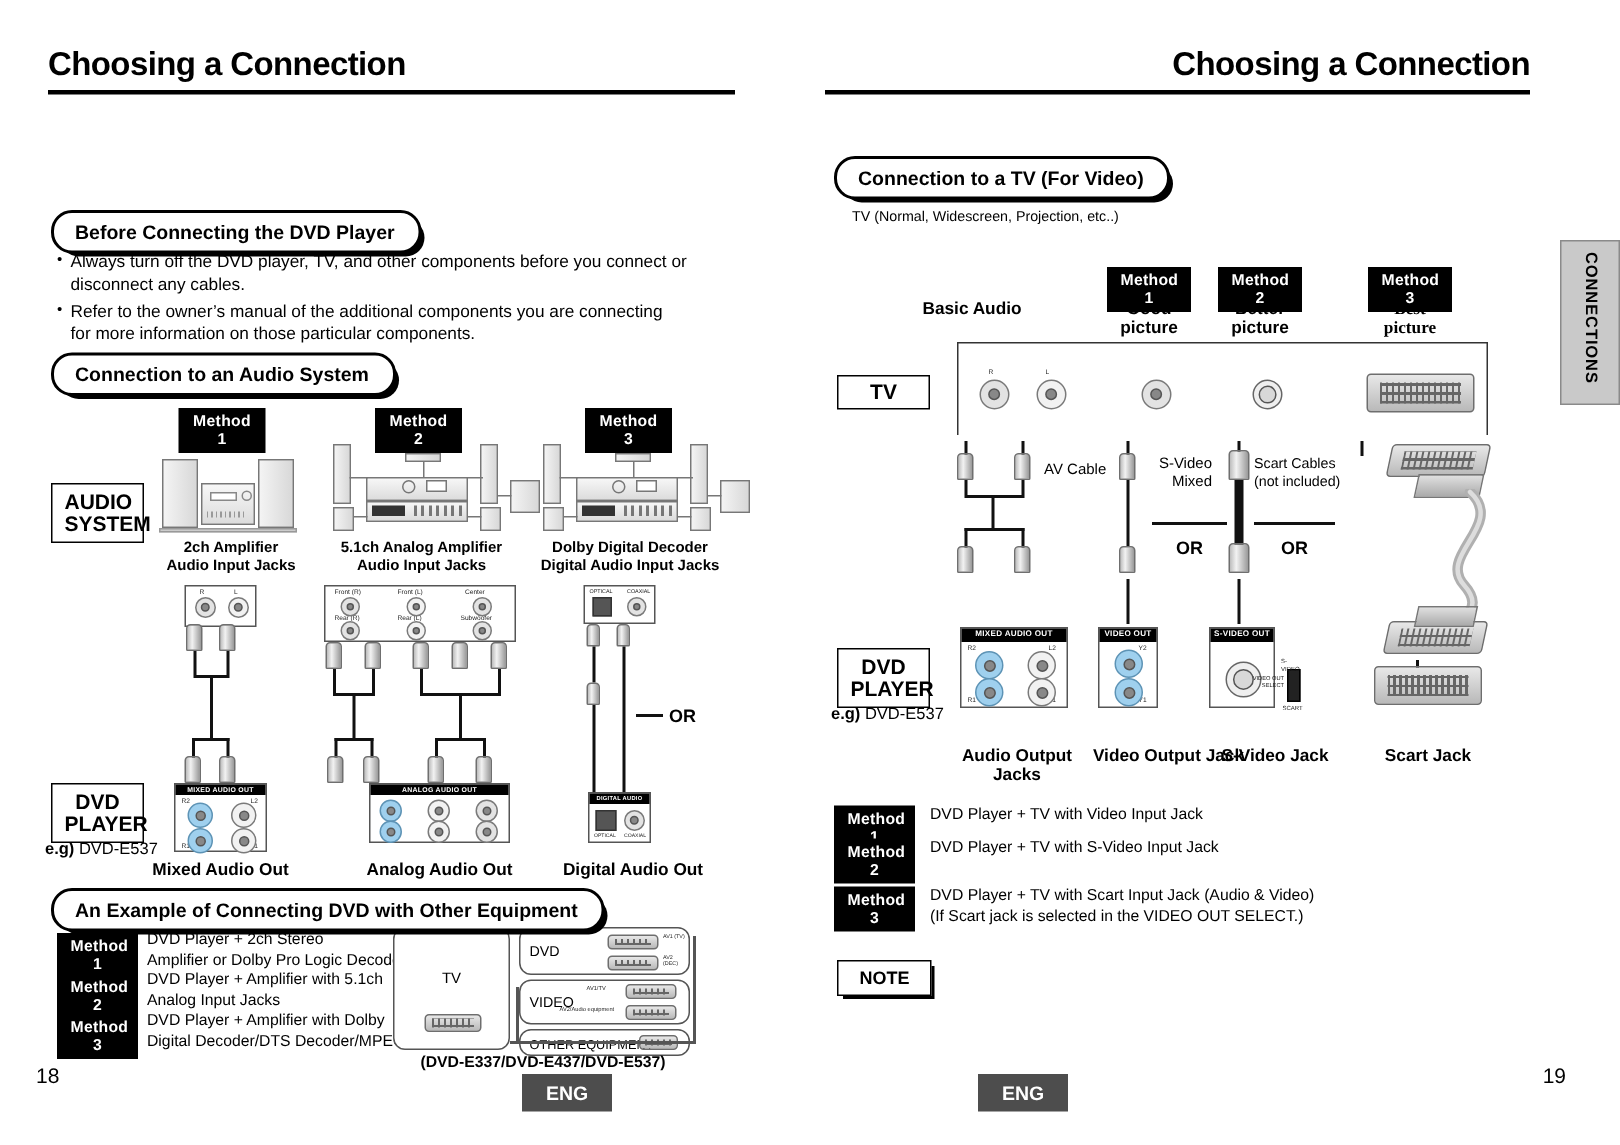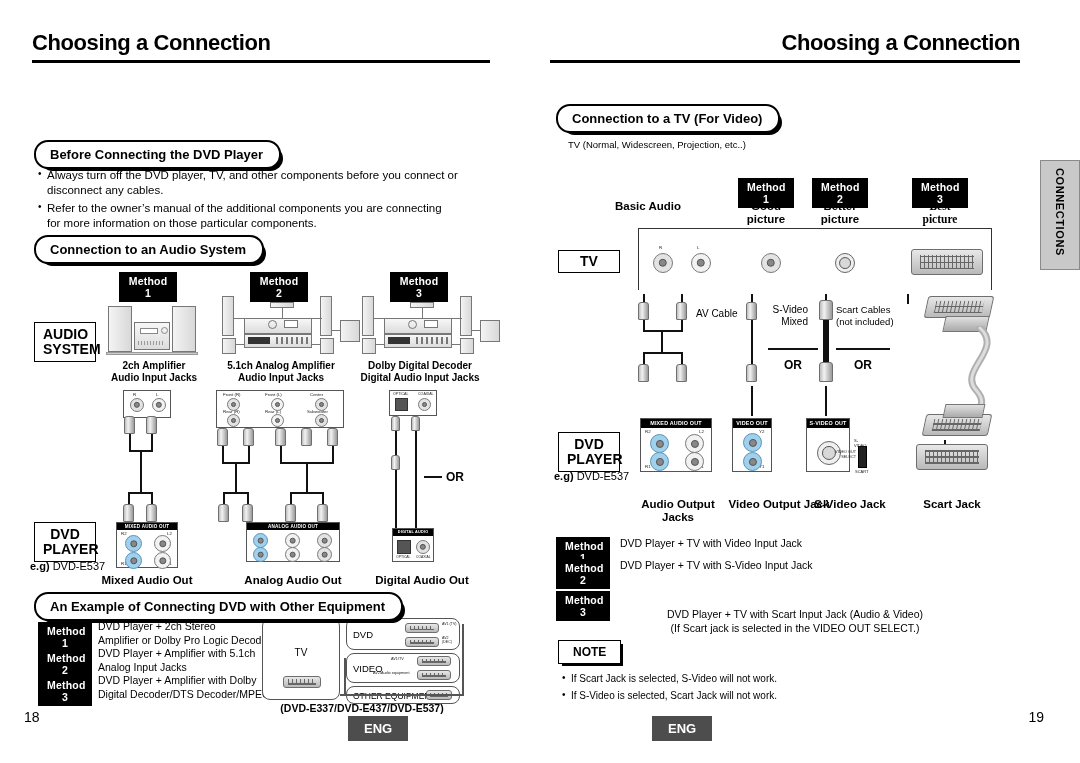--- a/index.html
+++ b/index.html
@@ -640,27 +640,23 @@
     </div>
   </div>
   <div style="position:absolute; left:16px; top:558px;">
     <span class="badge" style="width:54px; position:absolute; left:0; top:1px;">Method 2</span>
     <div style="position:absolute; left:64px; top:0; font-size:10.5px; line-height:14px; width:340px;">
       <div>DVD Player + TV with S-Video Input Jack</div>
     </div>
   </div>
   <div style="position:absolute; left:16px; top:590px;">
     <span class="badge" style="width:54px; position:absolute; left:0; top:1px;">Method 3</span>
-    <div style="position:absolute; left:64px; top:17px; font-size:10.5px; line-height:14px; width:350px;text-align:center;">
+    <div style="position:absolute; left:64px; top:0; font-size:10.5px; line-height:14px; width:350px;">
       <div>DVD Player + TV with Scart Input Jack (Audio &amp; Video)</div>
       <div>(If Scart jack is selected in the VIDEO OUT SELECT.)</div>
     </div>
   </div>
 
   <div class="note-box" style="left:18px; top:640px;">NOTE</div>
-  <ul class="bullets" style="left:22px; top:672px; width:340px; font-size:10px; line-height:13px;">
-    <li>If Scart Jack is selected, S-Video will not work.</li>
-    <li>If S-Video is selected, Scart Jack will not work.</li>
-  </ul>
 
   <div class="pagenum" style="right:36px;">19</div>
   <div class="eng" style="left:112px;">ENG</div>
 </div>
 
 </body></html>

